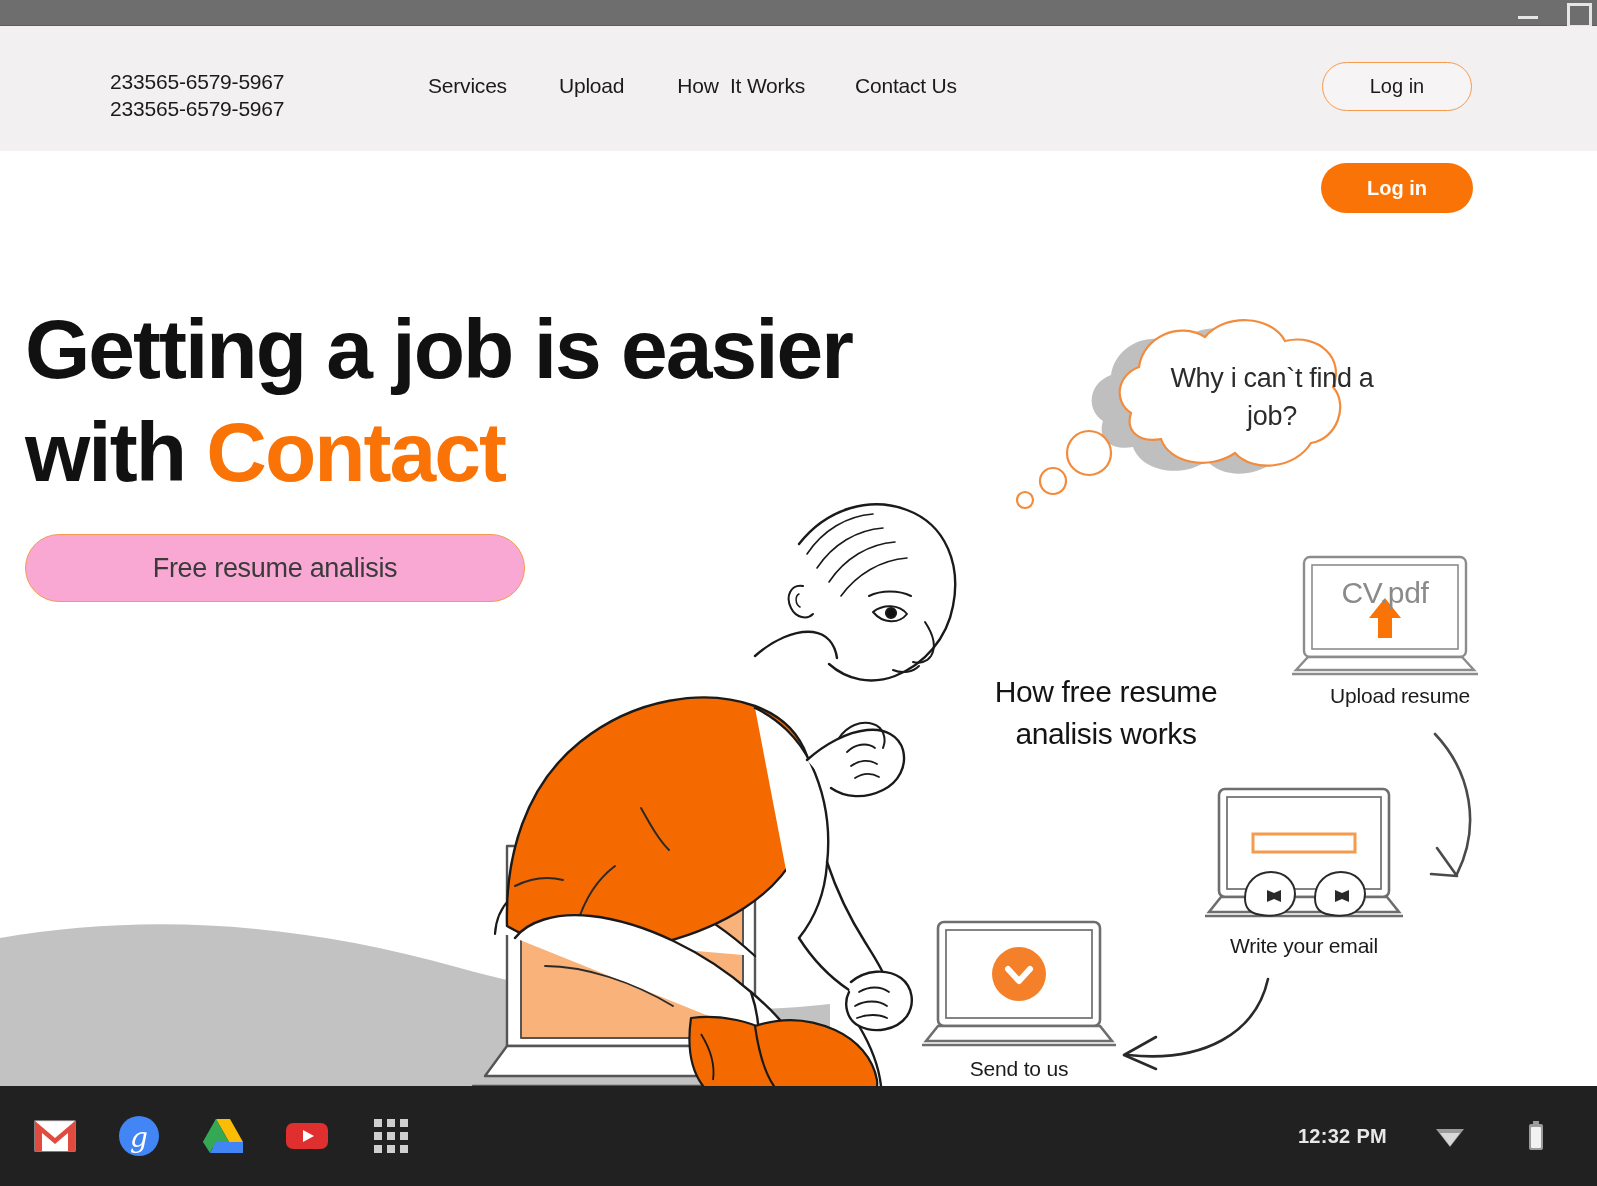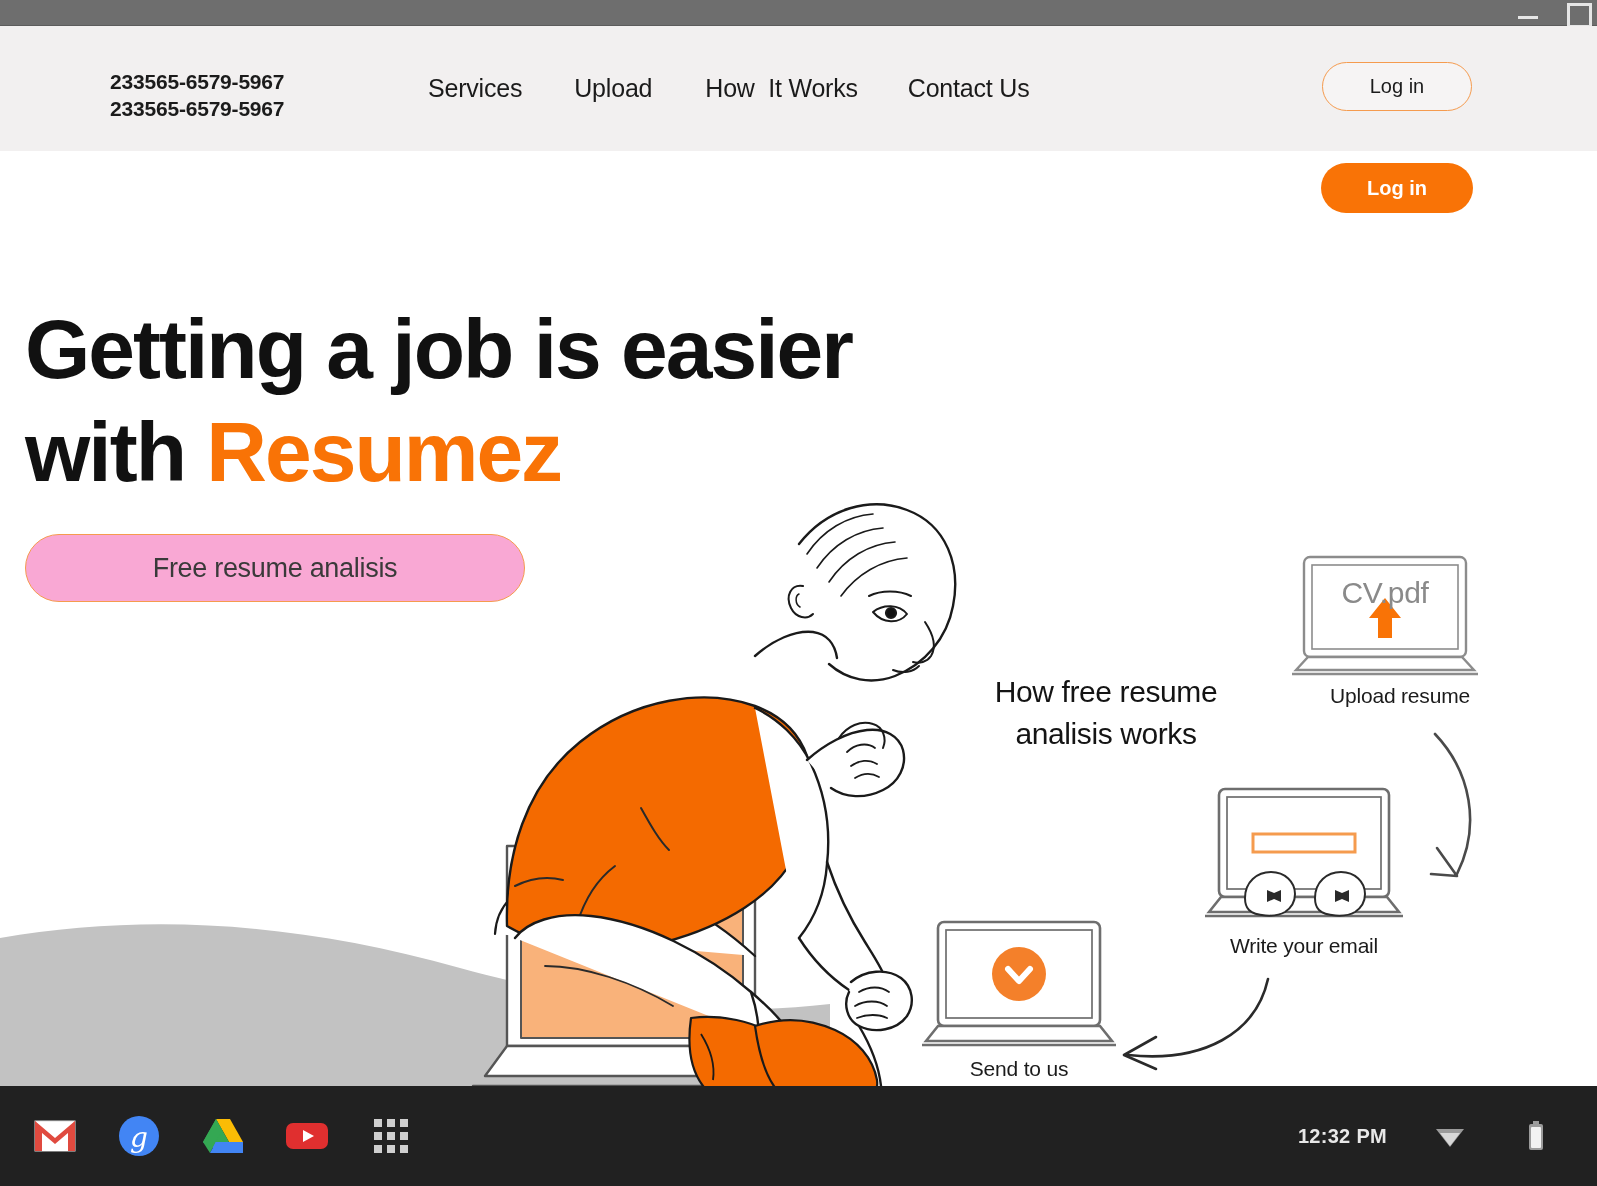--- a/index.html
+++ b/index.html
@@ -73,34 +73,34 @@
     align-items: center;
   }
 
   .phones {
     position: absolute;
     left: 110px;
     top: 42px;
     font-size: 21px;
     line-height: 27px;
     color: #1b1b1b;
-    font-weight: 700;
+    font-weight: 400;
     letter-spacing: -0.2px;
   }
   .phones div { white-space: nowrap; }
 
   .nav {
     position: absolute;
     left: 428px;
     top: 48px;
     display: flex;
     align-items: center;
   }
   .nav a {
-    font-size: 25px;
+    font-size: 21px;
     color: #1b1b1b;
     text-decoration: none;
     white-space: pre;
     letter-spacing: -0.2px;
   }
   .nav a.n0 { margin-right: 52px; }
   .nav a.n1 { margin-right: 53px; }
   .nav a.n2 { margin-right: 50px; }
 
   .auth {
@@ -347,21 +347,21 @@
       </div>
     </div>
 
     <svg class="hill" viewBox="0 0 830 200" preserveAspectRatio="none">
       <path d="M0,52 C140,28 290,34 460,82 C600,120 700,132 830,118 L830,200 L0,200 Z" fill="#c2c2c2"></path>
     </svg>
 
     <div class="hero-copy">
       <h1 class="hero-title">
         <span>Getting a job is easier</span><br>
-        <span>with </span><span class="brand">Resumez</span>
+        <span>with </span><span class="brand">Contact</span>
       </h1>
       <button class="btn-free">Free resume analisis</button>
     </div>
 
     <svg class="thinker" viewBox="0 0 560 660">
       <g fill="none" stroke="#1a1a1a" stroke-width="2.2" stroke-linecap="round" stroke-linejoin="round">
 
         <path d="M52,420 L52,620 L300,620 L300,420 Z" fill="#ffffff" stroke="#555" stroke-width="2.4"></path>
         <rect x="66" y="432" width="222" height="180" fill="#f9b27a" stroke="#555" stroke-width="2"></rect>
         <path d="M120,470 L150,520 M148,468 L185,528" stroke="#3a3a3a" stroke-width="2"></path>
@@ -437,20 +437,45 @@
           <path d="M262,600 L286,616 M286,600 L262,616 M262,622 L286,638 M286,622 L262,638
                    M262,644 L286,658 M286,644 L262,658" transform="translate(0,72)"></path>
           <path d="M336,596 L358,612 M358,596 L336,612 M336,618 L358,634 M358,618 L336,634
                    M336,640 L358,654 M358,640 L336,654" transform="translate(0,72)"></path>
         </g>
         <path d="M246,536 C256,552 260,568 258,582" fill="none" stroke="#1a1a1a" stroke-width="1.8" transform="translate(0,72)"></path>
         <path d="M396,610 C404,620 408,630 406,638 M390,618 C398,628 402,636 400,644" fill="none" stroke="#1a1a1a" stroke-width="1.7" transform="translate(0,72)"></path>
       </g>
     </svg>
 
+    <div class="bubble-wrap">
+      <svg viewBox="0 0 460 230" width="460" height="230">
+
+        <g fill="#bfbfbf">
+          <path d="M128,120 C110,108 114,82 136,74 C140,44 176,28 202,44
+                   C222,20 268,22 282,48 C316,40 342,66 330,94
+                   C346,112 334,146 308,150 C292,176 250,180 232,160
+                   C206,178 166,170 158,146 C136,150 122,138 128,120 Z"></path>
+        </g>
+
+        <g fill="#ffffff" stroke="#f28b3c" stroke-width="2.2">
+          <path d="M156,112 C138,100 142,74 164,66 C168,36 204,20 230,36
+                   C250,12 296,14 310,40 C344,32 370,58 358,86
+                   C374,104 362,138 336,142 C320,168 278,172 260,152
+                   C234,170 194,162 186,138 C164,142 150,130 156,112 Z"></path>
+        </g>
+
+        <g fill="#ffffff" stroke="#f28b3c" stroke-width="2.2">
+          <circle cx="114" cy="152" r="22"></circle>
+          <circle cx="78" cy="180" r="13"></circle>
+          <circle cx="50" cy="199" r="8"></circle>
+        </g>
+      </svg>
+      <div class="bubble-text">Why i can`t find a job?</div>
+    </div>
 
     <div class="flow-title">How free resume analisis works</div>
 
     <div class="step step-email">
       <svg class="laptop-svg" width="215" height="140" viewBox="0 0 215 140">
         <rect x="14" y="3" width="170" height="108" rx="6" fill="#ffffff" stroke="#6e6e6e" stroke-width="2.6"></rect>
         <rect x="22" y="11" width="154" height="92" fill="#ffffff" stroke="#6e6e6e" stroke-width="1.7"></rect>
         <rect x="48" y="48" width="102" height="18" fill="#ffffff" stroke="#f59b4e" stroke-width="3"></rect>
         <path d="M4,126 L16,111 L182,111 L194,126 Z" fill="#ffffff" stroke="#6e6e6e" stroke-width="2.6"></path>
         <path d="M0,130 L198,130" stroke="#6e6e6e" stroke-width="2.6"></path>

